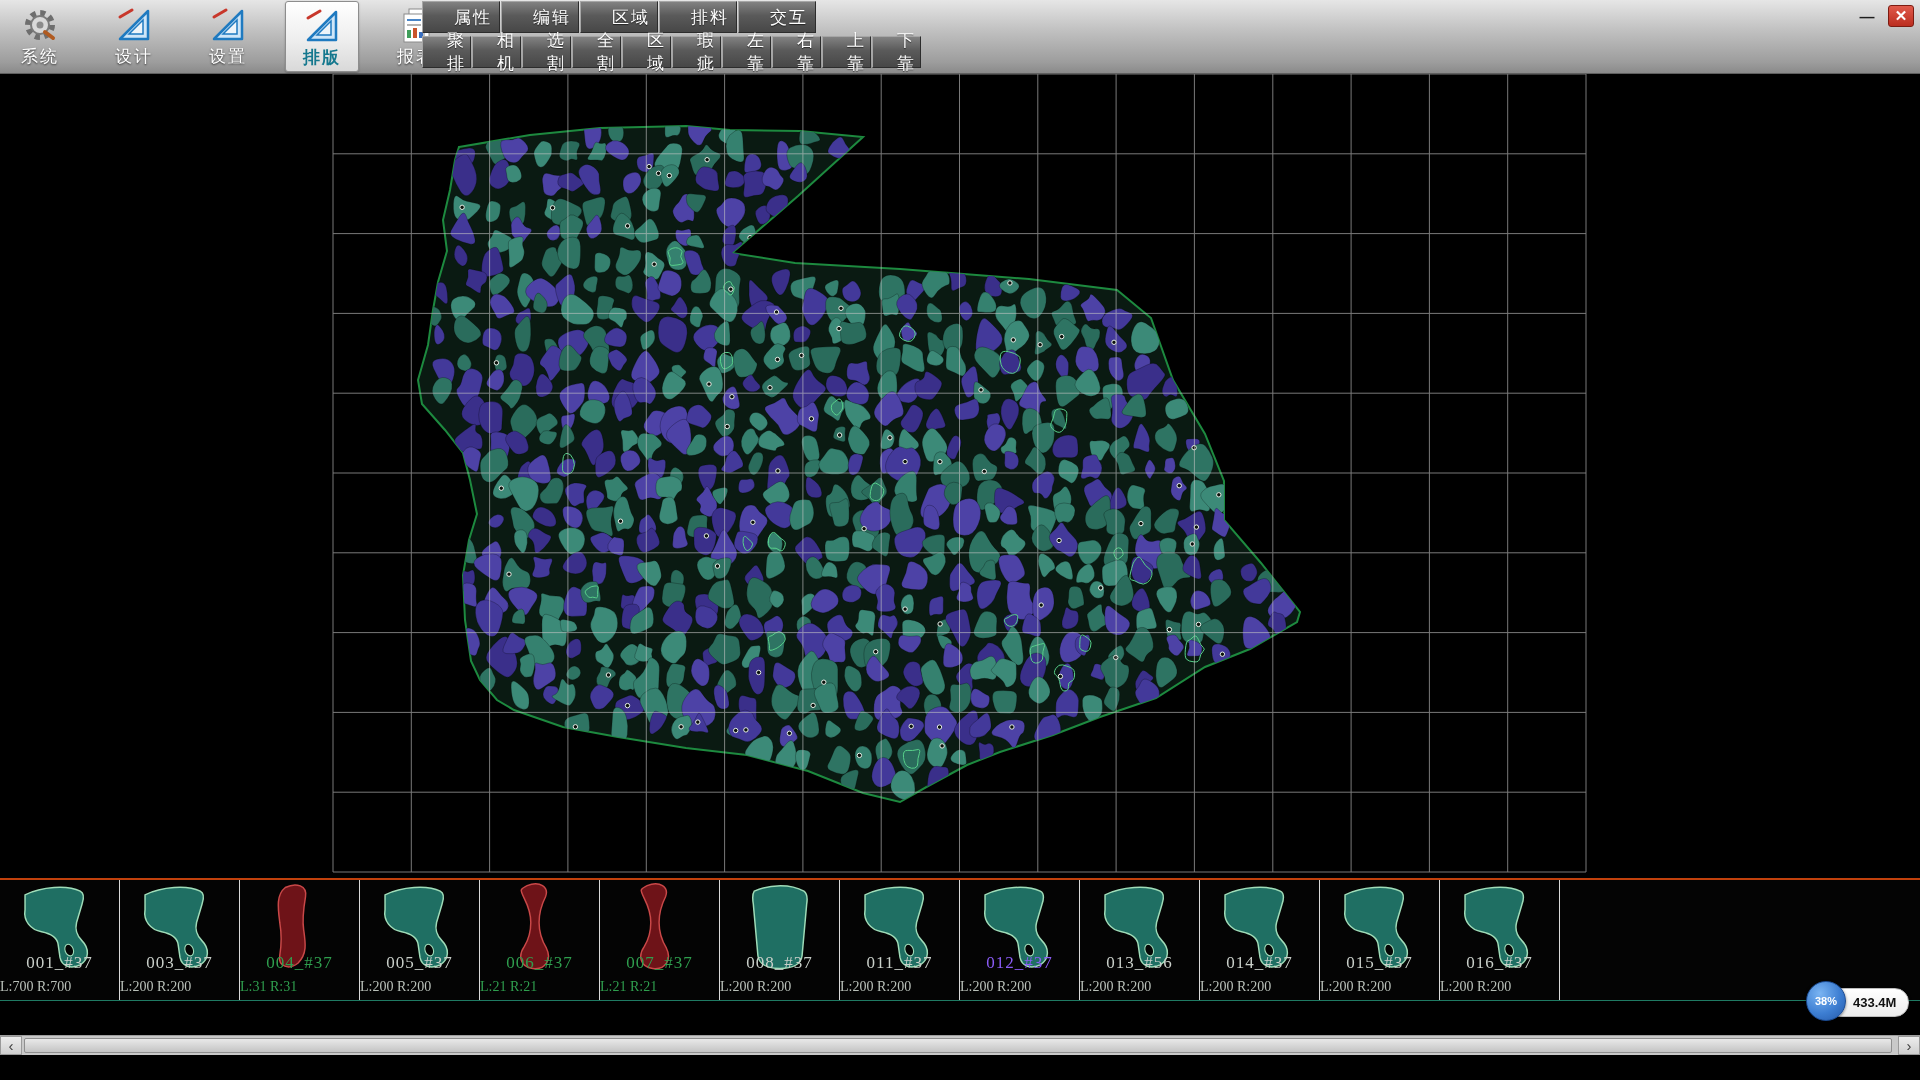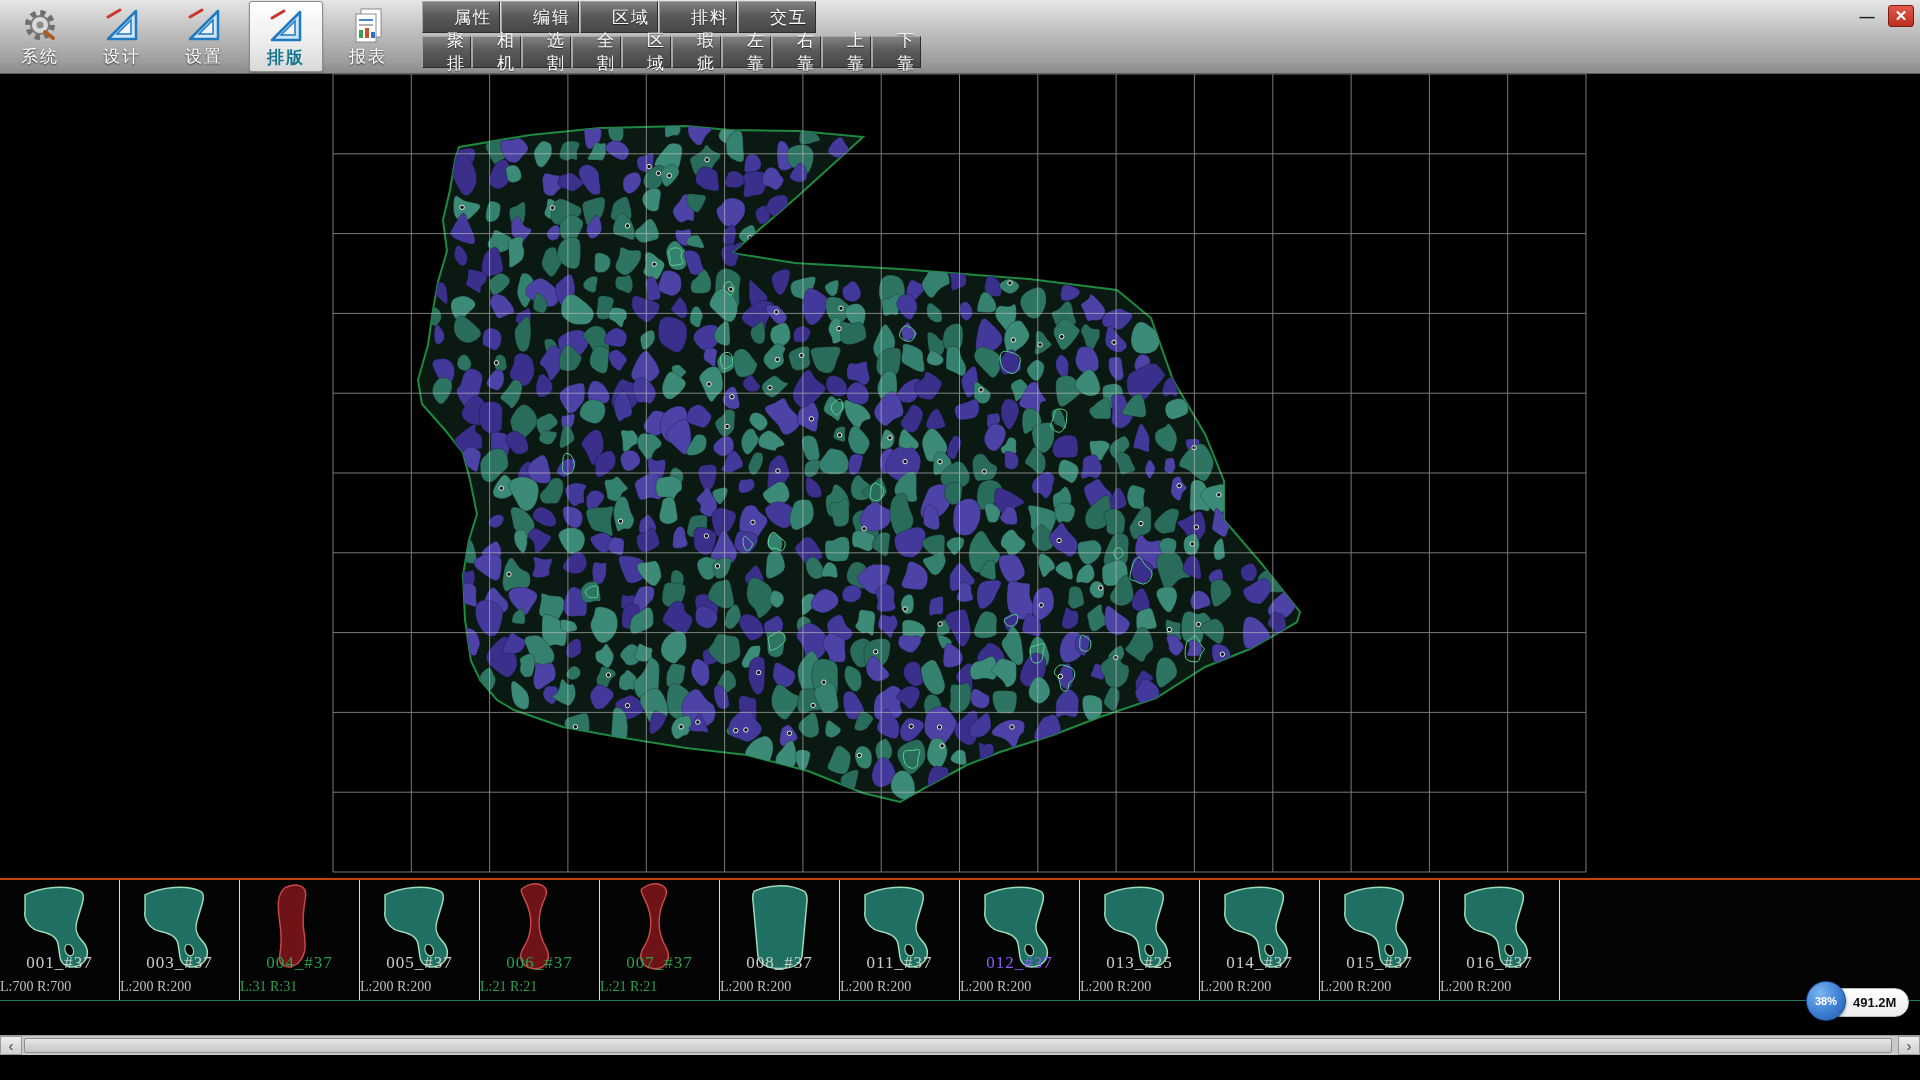--- a/index.html
+++ b/index.html
@@ -7,21 +7,21 @@
     width:1920px;height:1080px;overflow:hidden;position:relative;
     background:#000;font-family:"Liberation Sans",sans-serif;
     -webkit-font-smoothing:antialiased;
   }
   
   .titlebar{
     position:absolute;top:0;left:0;width:1920px;height:74px;
     background:linear-gradient(#e6e6e6,#c2c2c2 40%,#9d9d9d 85%,#8a8a8a);
     border-bottom:1px solid #5f5f5f;box-sizing:border-box;
   }
-  .big-buttons{position:absolute;left:3px;top:1px;height:72px;display:flex;gap:8px;}
+  .big-buttons{position:absolute;left:3px;top:1px;height:72px;display:flex;gap:20px;}
   .tool-btn{
     width:74px;height:71px;display:flex;flex-direction:column;align-items:center;
     justify-content:flex-start;cursor:pointer;border-radius:3px;box-sizing:border-box;padding-top:2px;
   }
   .tool-btn .icon{width:44px;height:44px;display:flex;align-items:center;justify-content:center;}
   .tool-btn .lbl{font-size:17px;line-height:20px;color:#ffffff;letter-spacing:2px;
     text-shadow:0 1px 2px rgba(30,30,30,.85);}
   .tool-btn.active{
     background:linear-gradient(#ffffff,#eeeeee 55%,#d9d9d9);
     border:1px solid #8d8d8d;box-shadow:inset 0 1px 0 #fff,0 1px 2px rgba(0,0,0,.25);
@@ -968,21 +968,21 @@
         <ellipse cx="60" cy="74" rx="4.5" ry="6.5" transform="rotate(-20 60 74)" fill="#050505" stroke="#9fdcb8" stroke-width="1.2"></ellipse>
       </svg>
       <div class="piece-name" style="color: #8b5cf6;">012_#37</div>
       <div class="piece-lr" style="color: rgb(185, 192, 185);">L:200 R:200</div>
     </div>
     <div class="piece-cell">
       <svg width="96" height="92" viewBox="0 0 100 100">
         <path d="M12,14 C30,5 58,3 72,10 C76,12 76,18 74,24 L68,44 C66,52 68,58 74,64 C82,72 82,84 72,90 C62,95 52,92 50,82 L48,68 C47,60 40,56 30,54 C18,52 10,42 12,30 Z" fill="#1f6f63" stroke="#9fdcb8" stroke-width="1.6" fill-rule="evenodd"></path>
         <ellipse cx="60" cy="74" rx="4.5" ry="6.5" transform="rotate(-20 60 74)" fill="#050505" stroke="#9fdcb8" stroke-width="1.2"></ellipse>
       </svg>
-      <div class="piece-name" style="color: rgb(201, 207, 201);">013_#25</div>
+      <div class="piece-name" style="color: rgb(201, 207, 201);">013_#56</div>
       <div class="piece-lr" style="color: rgb(185, 192, 185);">L:200 R:200</div>
     </div>
     <div class="piece-cell">
       <svg width="96" height="92" viewBox="0 0 100 100">
         <path d="M12,14 C30,5 58,3 72,10 C76,12 76,18 74,24 L68,44 C66,52 68,58 74,64 C82,72 82,84 72,90 C62,95 52,92 50,82 L48,68 C47,60 40,56 30,54 C18,52 10,42 12,30 Z" fill="#1f6f63" stroke="#9fdcb8" stroke-width="1.6" fill-rule="evenodd"></path>
         <ellipse cx="60" cy="74" rx="4.5" ry="6.5" transform="rotate(-20 60 74)" fill="#050505" stroke="#9fdcb8" stroke-width="1.2"></ellipse>
       </svg>
       <div class="piece-name" style="color: rgb(201, 207, 201);">014_#37</div>
       <div class="piece-lr" style="color: rgb(185, 192, 185);">L:200 R:200</div>
     </div>
@@ -998,21 +998,21 @@
       <svg width="96" height="92" viewBox="0 0 100 100">
         <path d="M12,14 C30,5 58,3 72,10 C76,12 76,18 74,24 L68,44 C66,52 68,58 74,64 C82,72 82,84 72,90 C62,95 52,92 50,82 L48,68 C47,60 40,56 30,54 C18,52 10,42 12,30 Z" fill="#1f6f63" stroke="#9fdcb8" stroke-width="1.6" fill-rule="evenodd"></path>
         <ellipse cx="60" cy="74" rx="4.5" ry="6.5" transform="rotate(-20 60 74)" fill="#050505" stroke="#9fdcb8" stroke-width="1.2"></ellipse>
       </svg>
       <div class="piece-name" style="color: rgb(201, 207, 201);">016_#37</div>
       <div class="piece-lr" style="color: rgb(185, 192, 185);">L:200 R:200</div>
     </div>
   </div>
 
 <div class="status-float">
-  <div class="mem-pill">491.2M</div>
+  <div class="mem-pill">433.4M</div>
   <div class="pct-circle">38%</div>
 </div>
 
 <div class="hscrollbar">
   <div class="sb-arrow">‹</div>
   <div class="sb-track">
     <div class="sb-thumb"></div>
   </div>
   <div class="sb-arrow">›</div>
 </div>

